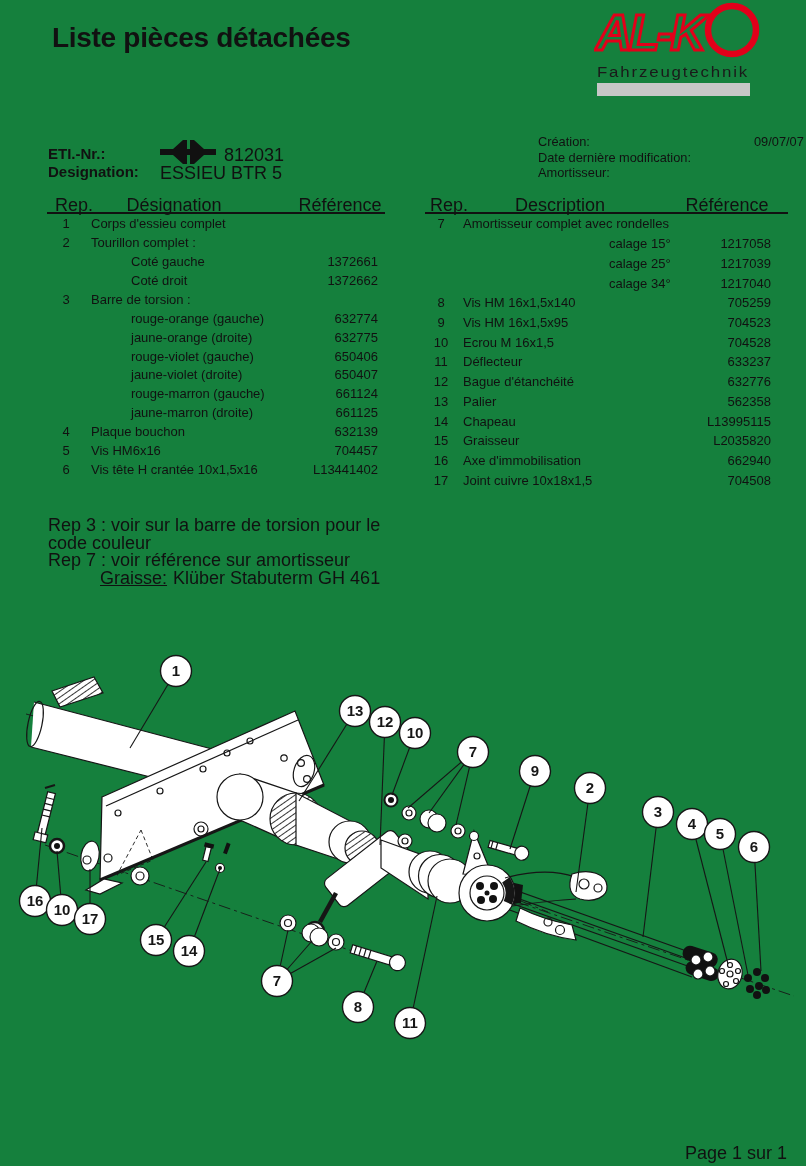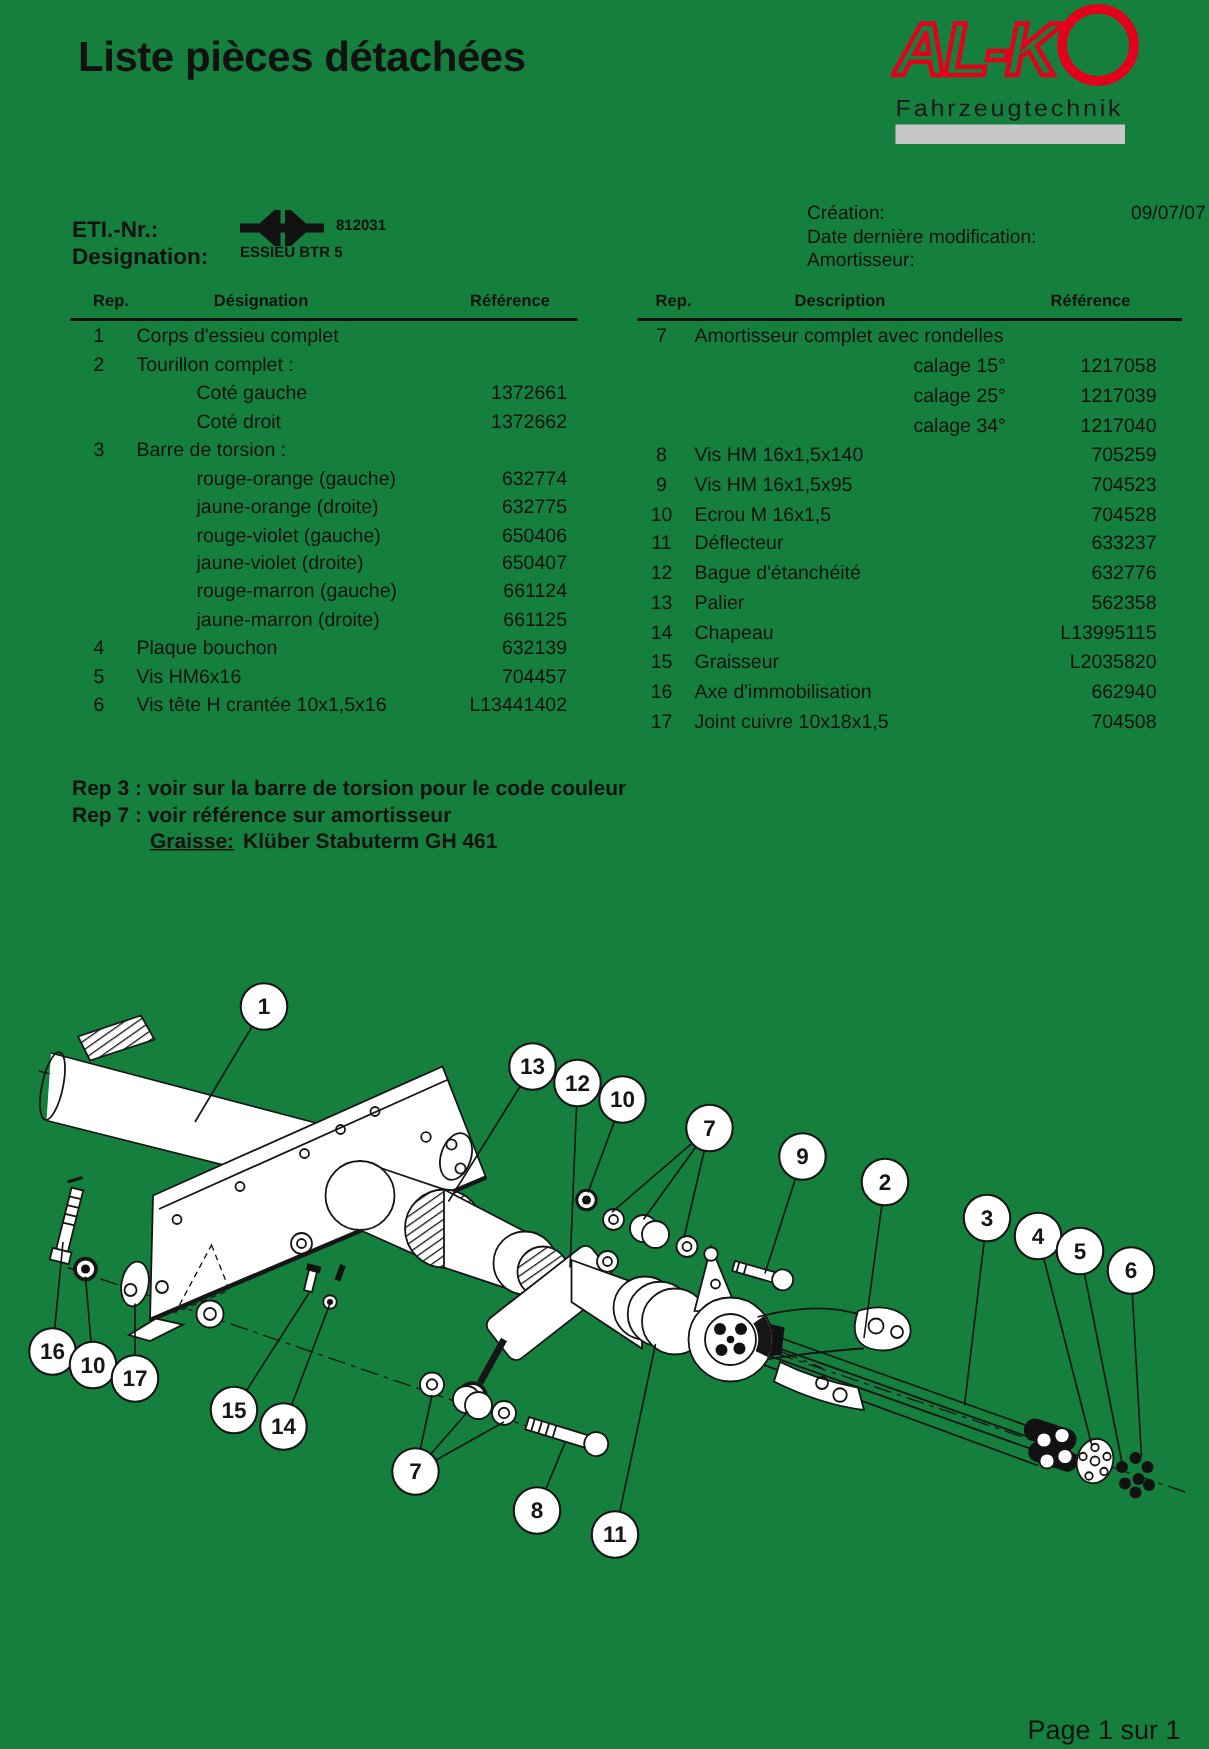--- a/index.html
+++ b/index.html
@@ -1,39 +1,39 @@
 <!DOCTYPE html>
 <html><head>
 <meta charset="utf-8">
 <style>
   html,body{margin:0;padding:0;background:#fff;}
   .page{position:relative;width:806px;height:1166px;background:#15803d;overflow:hidden;
         font-family:"Liberation Sans",sans-serif;color:#111;}
   .abs{position:absolute;}
   .title{font-size:28px;font-weight:bold;letter-spacing:-0.3px;white-space:nowrap;}
   .meta-label{font-weight:bold;font-size:15px;white-space:nowrap;}
-  .meta-value{font-weight:bold;font-size:10px;white-space:nowrap;}
+  .meta-value{font-weight:normal;font-size:18px;white-space:nowrap;}
   .crea{font-size:12.8px;line-height:15.5px;white-space:nowrap;}
-  .thead{font-weight:bold;font-size:11px;transform:translateX(-50%);white-space:nowrap;padding-left:16px;}
+  .thead{font-weight:normal;font-size:18px;transform:translateX(-50%);white-space:nowrap;padding-left:16px;}
   .hline{position:absolute;height:2px;background:#111;}
   .tbl{position:absolute;display:flex;flex-direction:column;}
   .trow{display:flex;align-items:center;font-size:13px;white-space:nowrap;}
   .ltab .trow{height:18.95px;}
   .rtab .trow{height:19.72px;}
   .c-rep{flex:none;text-align:center;}
   .ltab .c-rep{width:38px;}
   .rtab .c-rep{width:32px;}
   .c-des{flex:1;overflow:visible;}
   .c-ref{flex:none;text-align:right;}
   .ltab .c-ref{width:88px;padding-right:7px;}
   .rtab .c-ref{width:85px;padding-right:17px;}
   .ind0{padding-left:6px;}
   .ind1{padding-left:46px;}
   .ind2{padding-left:152px;}
-  .notes{font-size:14px;line-height:17.5px;font-weight:bold;}
+  .notes{font-size:18px;line-height:17.5px;}
   .grease{margin-left:52px;}
   .grease .lab{text-decoration:underline;margin-right:6px;}
   .footer{font-size:18px;white-space:nowrap;}
   svg text{font-family:"Liberation Sans",sans-serif;}
 </style>
 </head>
 <body>
 
 <div class="page">
 

